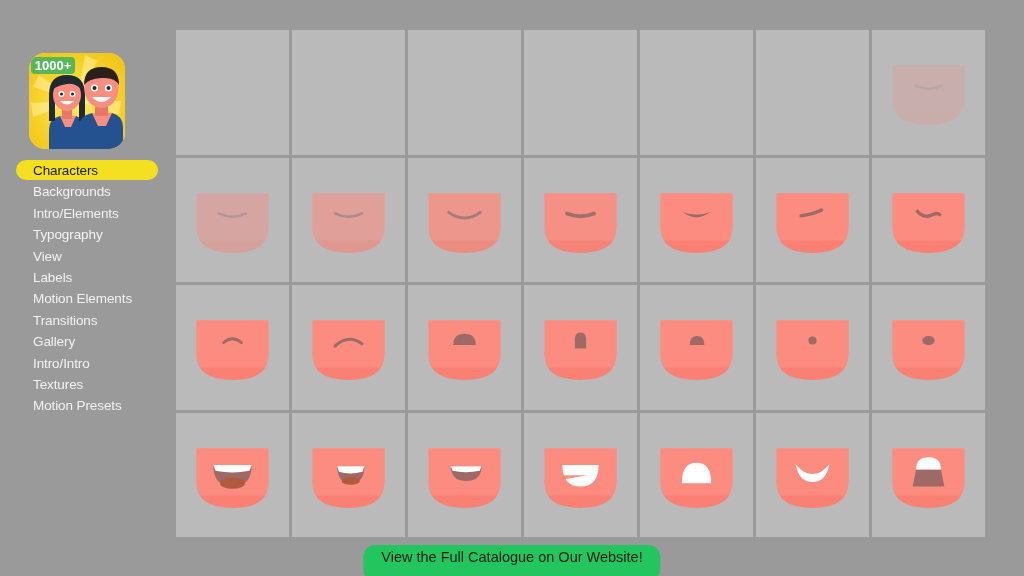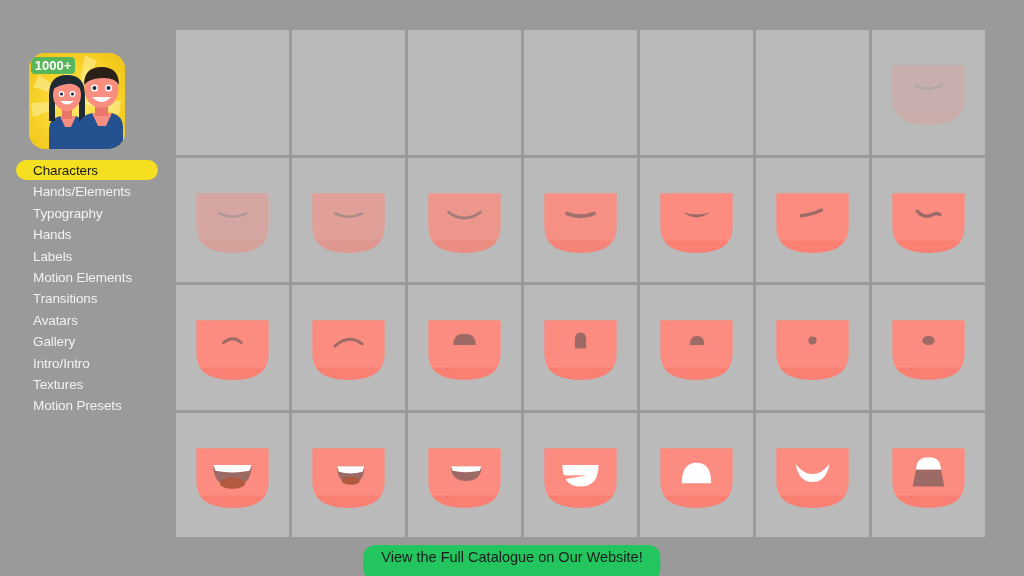--- a/index.html
+++ b/index.html
@@ -184,27 +184,27 @@
           <g>
             <rect x="2" y="4" width="44" height="17" rx="4" fill="#58b65a"></rect>
             <text x="24" y="17" font-family="Liberation Sans, sans-serif" font-size="13" font-weight="bold" fill="#ffffff" text-anchor="middle">1000+</text>
           </g>
         </g>
       </svg>
     </div>
 
     <nav id="menu">
         <div class="menu-item selected"><span class="pill"></span><span class="label">Characters</span></div>
-        <div class="menu-item"><span class="label">Hands/Elements</span></div>
+        <div class="menu-item"><span class="label">Backgrounds</span></div>
+        <div class="menu-item"><span class="label">Intro/Elements</span></div>
         <div class="menu-item"><span class="label">Typography</span></div>
-        <div class="menu-item"><span class="label">Hands</span></div>
+        <div class="menu-item"><span class="label">View</span></div>
         <div class="menu-item"><span class="label">Labels</span></div>
         <div class="menu-item"><span class="label">Motion Elements</span></div>
         <div class="menu-item"><span class="label">Transitions</span></div>
-        <div class="menu-item"><span class="label">Avatars</span></div>
         <div class="menu-item"><span class="label">Gallery</span></div>
         <div class="menu-item"><span class="label">Intro/Intro</span></div>
         <div class="menu-item"><span class="label">Textures</span></div>
         <div class="menu-item"><span class="label">Motion Presets</span></div>
       </nav>
   </div>
 
   <div id="grid">
       <div class="cell">
         <svg viewBox="0 0 100 100" preserveAspectRatio="xMidYMid meet" style="opacity:0">

